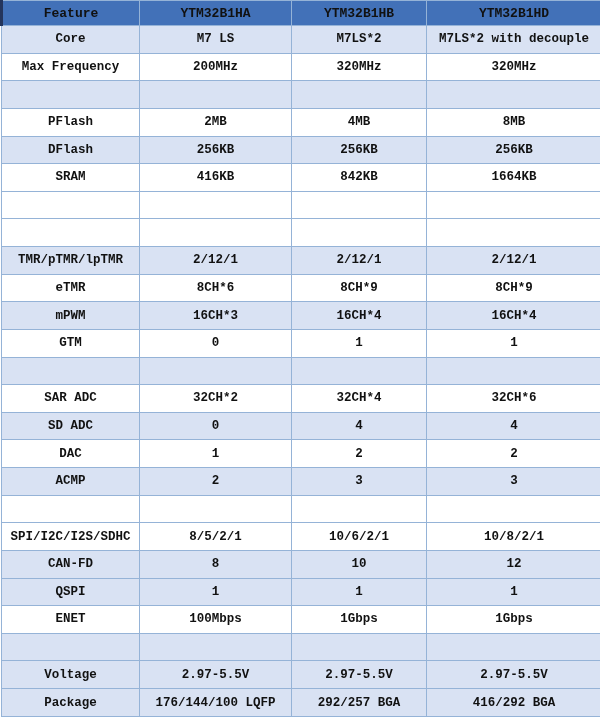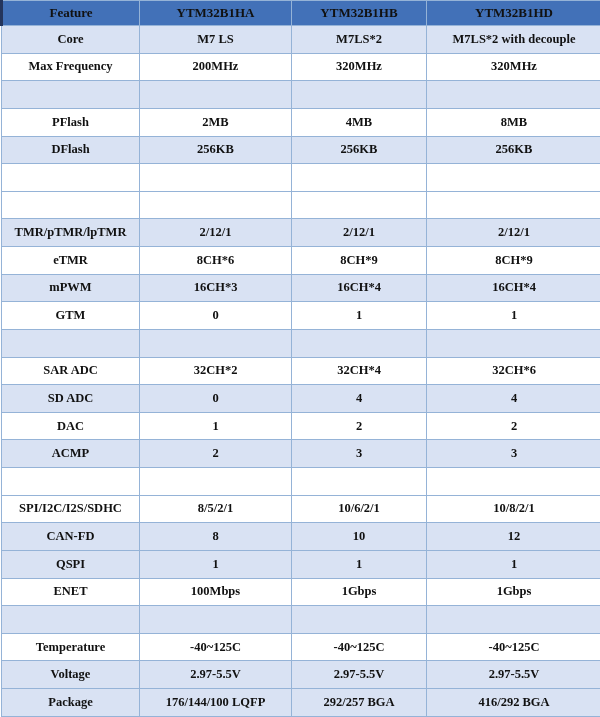--- a/index.html
+++ b/index.html
@@ -6,21 +6,21 @@
     --header-bg:#4271b8;
     --header-text:#ffffff;
     --band-bg:#d9e2f3;
     --plain-bg:#ffffff;
     --border:#95b3d7;
     --text:#111111;
   }
   html,body{margin:0;padding:0;background:#ffffff;}
   .page{
     width:600px;height:717px;overflow:hidden;
-    font-family:Liberation Serif, serif;
+    font-family:Liberation Mono, monospace;
   }
   table.spec{
     width:600px;height:717px;
     border-collapse:collapse;table-layout:fixed;
   }
   table.spec th, table.spec td{
     border:1px solid var(--border);
     text-align:center;vertical-align:middle;
     padding:0 2px;overflow:hidden;white-space:nowrap;
     color:var(--text);
@@ -85,20 +85,26 @@
           <td>4MB</td>
           <td>8MB</td>
         </tr>
         <tr class="banded">
           <td class="feature-cell">DFlash</td>
           <td>256KB</td>
           <td>256KB</td>
           <td>256KB</td>
         </tr>
         <tr>
+          <td class="feature-cell">SRAM</td>
+          <td>416KB</td>
+          <td>842KB</td>
+          <td>1664KB</td>
+        </tr>
+        <tr>
           <td class="feature-cell"></td>
           <td></td>
           <td></td>
           <td></td>
         </tr>
         <tr>
           <td class="feature-cell"></td>
           <td></td>
           <td></td>
           <td></td>
@@ -185,26 +191,20 @@
           <td class="feature-cell">ENET</td>
           <td>100Mbps</td>
           <td>1Gbps</td>
           <td>1Gbps</td>
         </tr>
         <tr class="banded">
           <td class="feature-cell"></td>
           <td></td>
           <td></td>
           <td></td>
-        </tr>
-        <tr>
-          <td class="feature-cell">Temperature</td>
-          <td>-40~125C</td>
-          <td>-40~125C</td>
-          <td>-40~125C</td>
         </tr>
         <tr class="banded">
           <td class="feature-cell">Voltage</td>
           <td>2.97-5.5V</td>
           <td>2.97-5.5V</td>
           <td>2.97-5.5V</td>
         </tr>
         <tr class="banded">
           <td class="feature-cell">Package</td>
           <td>176/144/100 LQFP</td>

